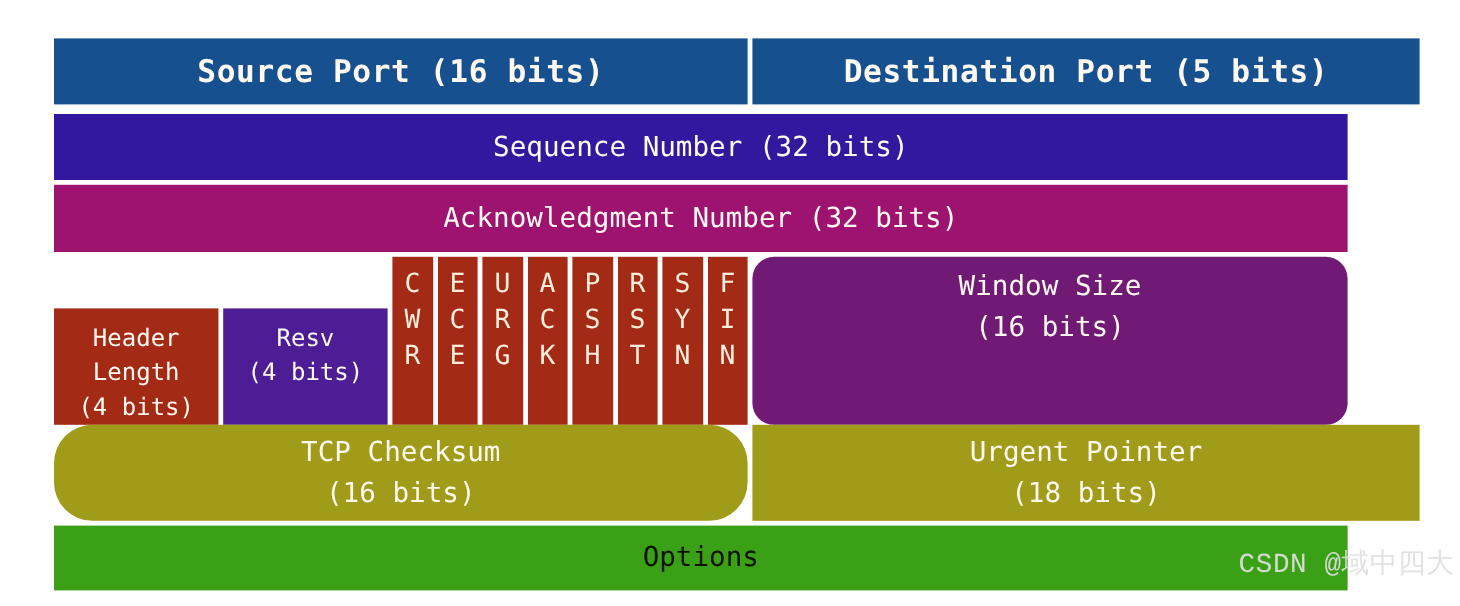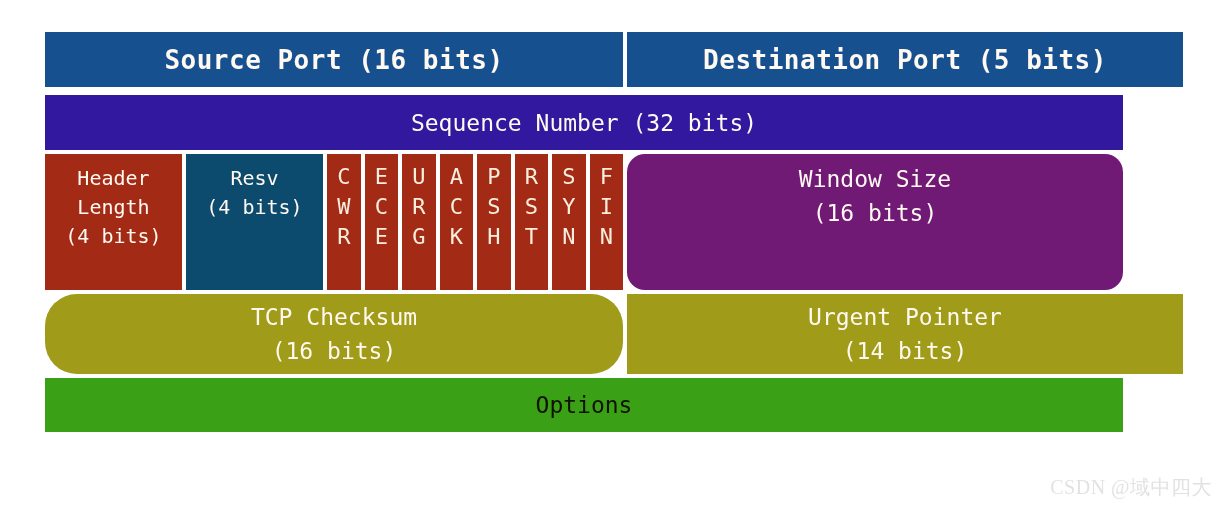--- a/index.html
+++ b/index.html
@@ -32,56 +32,59 @@
     align-items: center;
     justify-content: center;
     text-align: center;
     color: #fff9f2;
     white-space: pre-line;
   }
   .row-ports .cell { font-size: 26px; font-weight: bold; letter-spacing: 0.5px; }
   .row-seq .cell, .row-ack .cell { font-size: 23px; }
 
   .cell.top { align-items: flex-start; }
-  .cell-hlen, .cell-resv { font-size: 20px; line-height: 29px; padding-top: 10px; }
+  .cell-hlen, .cell-resv { font-size: 20px; line-height: 29px; padding-top: 10px; margin-top: 43px; }
   .cell-flag { font-size: 22px; line-height: 30px; padding-top: 8px; color: #f9eedd; }
   .cell-window { font-size: 23px; line-height: 34px; padding-top: 8px; }
   .row-chk .cell { font-size: 23px; line-height: 34px; }
   .row-opt .cell { font-size: 23px; color: #111100; }
 
   #watermark {
     position: absolute;
-    right: 5px; bottom: 4px;
-    font-size: 20px;
+    right: 5px; bottom: 20px;
+    font-size: 23px;
     color: rgba(224, 224, 224, 0.92);
-    font-family: Liberation Serif, serif;
+    font-family: Liberation Mono, monospace;
     letter-spacing: 0.5px;
     pointer-events: none;
   }
 </style>
 </head>
 <body>
 
 <div id="diagram">
 
   <div class="row row-ports">
     <div class="cell" style="background-color: rgb(22, 80, 142);">Source Port (16 bits)</div>
     <div class="cell" style="background-color: rgb(22, 80, 142);">Destination Port (5 bits)</div>
   </div>
 
   <div class="row row-seq">
     <div class="cell" style="background-color: rgb(49, 24, 158); text-align: right;">Sequence Number (32 bits)</div>
   </div>
 
+  <div class="row row-ack">
+    <div class="cell" style="background-color: rgb(158, 19, 112);">Acknowledgment Number (32 bits)</div>
+  </div>
 
   <div class="row row-flags">
     <div class="cell top cell-hlen" style="background-color: rgb(163, 43, 21);">Header
 Length
 (4 bits)</div>
-    <div class="cell top cell-resv" style="background-color: #0c4a6e;">Resv
+    <div class="cell top cell-resv" style="background-color: #4c1d95;">Resv
 (4 bits)</div>
     <div class="cell top cell-flag" style="background-color: rgb(163, 43, 21);">C
 W
 R</div>
     <div class="cell top cell-flag" style="background-color: rgb(163, 43, 21);">E
 C
 E</div>
     <div class="cell top cell-flag" style="background-color: rgb(163, 43, 21);">U
 R
 G</div>
@@ -101,21 +104,21 @@
 I
 N</div>
     <div class="cell top cell-window" style="background-color: #701a75; border-radius: 18px;">Window Size
 (16 bits)</div>
   </div>
 
   <div class="row row-chk">
     <div class="cell" style="background-color: rgb(160, 155, 24); border-radius: 32px;">TCP Checksum
 (16 bits)</div>
     <div class="cell" style="background-color: rgb(160, 155, 24);">Urgent Pointer
-(14 bits)</div>
+(18 bits)</div>
   </div>
 
   <div class="row row-opt">
     <div class="cell" style="background-color: rgb(58, 160, 21);">Options</div>
   </div>
 
 </div>
 
 <div id="watermark">CSDN @域中四大</div>
 

